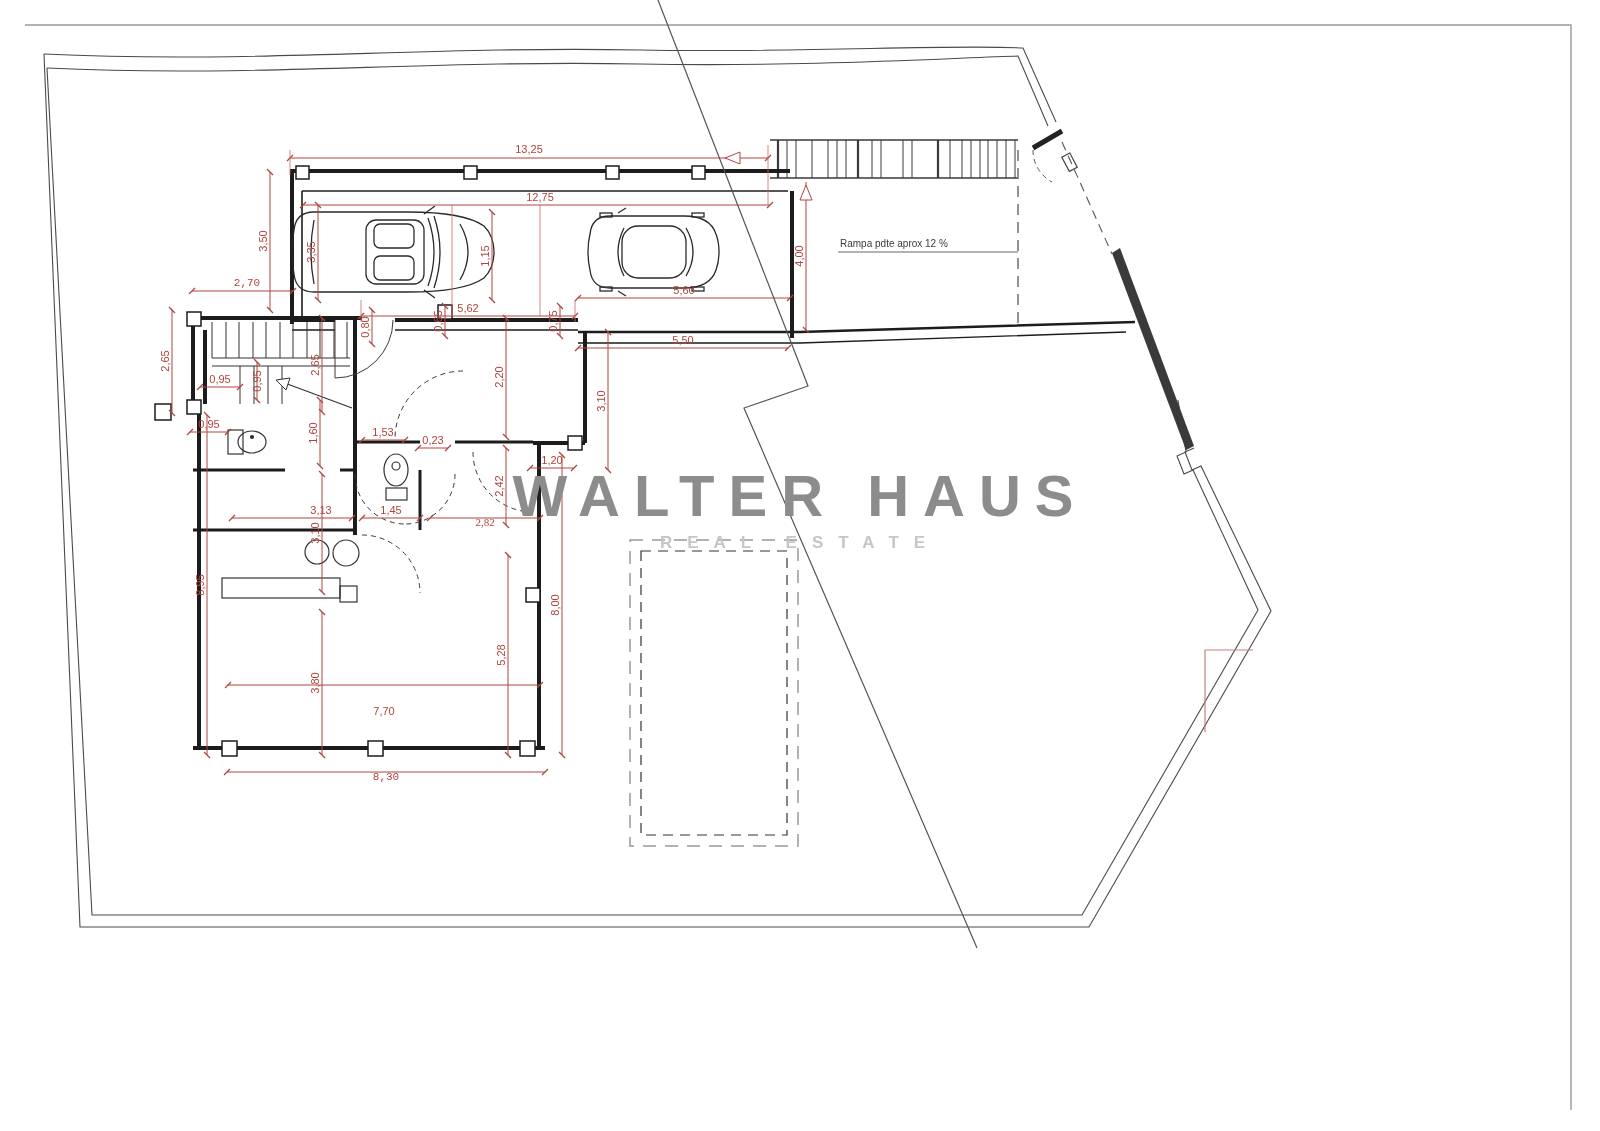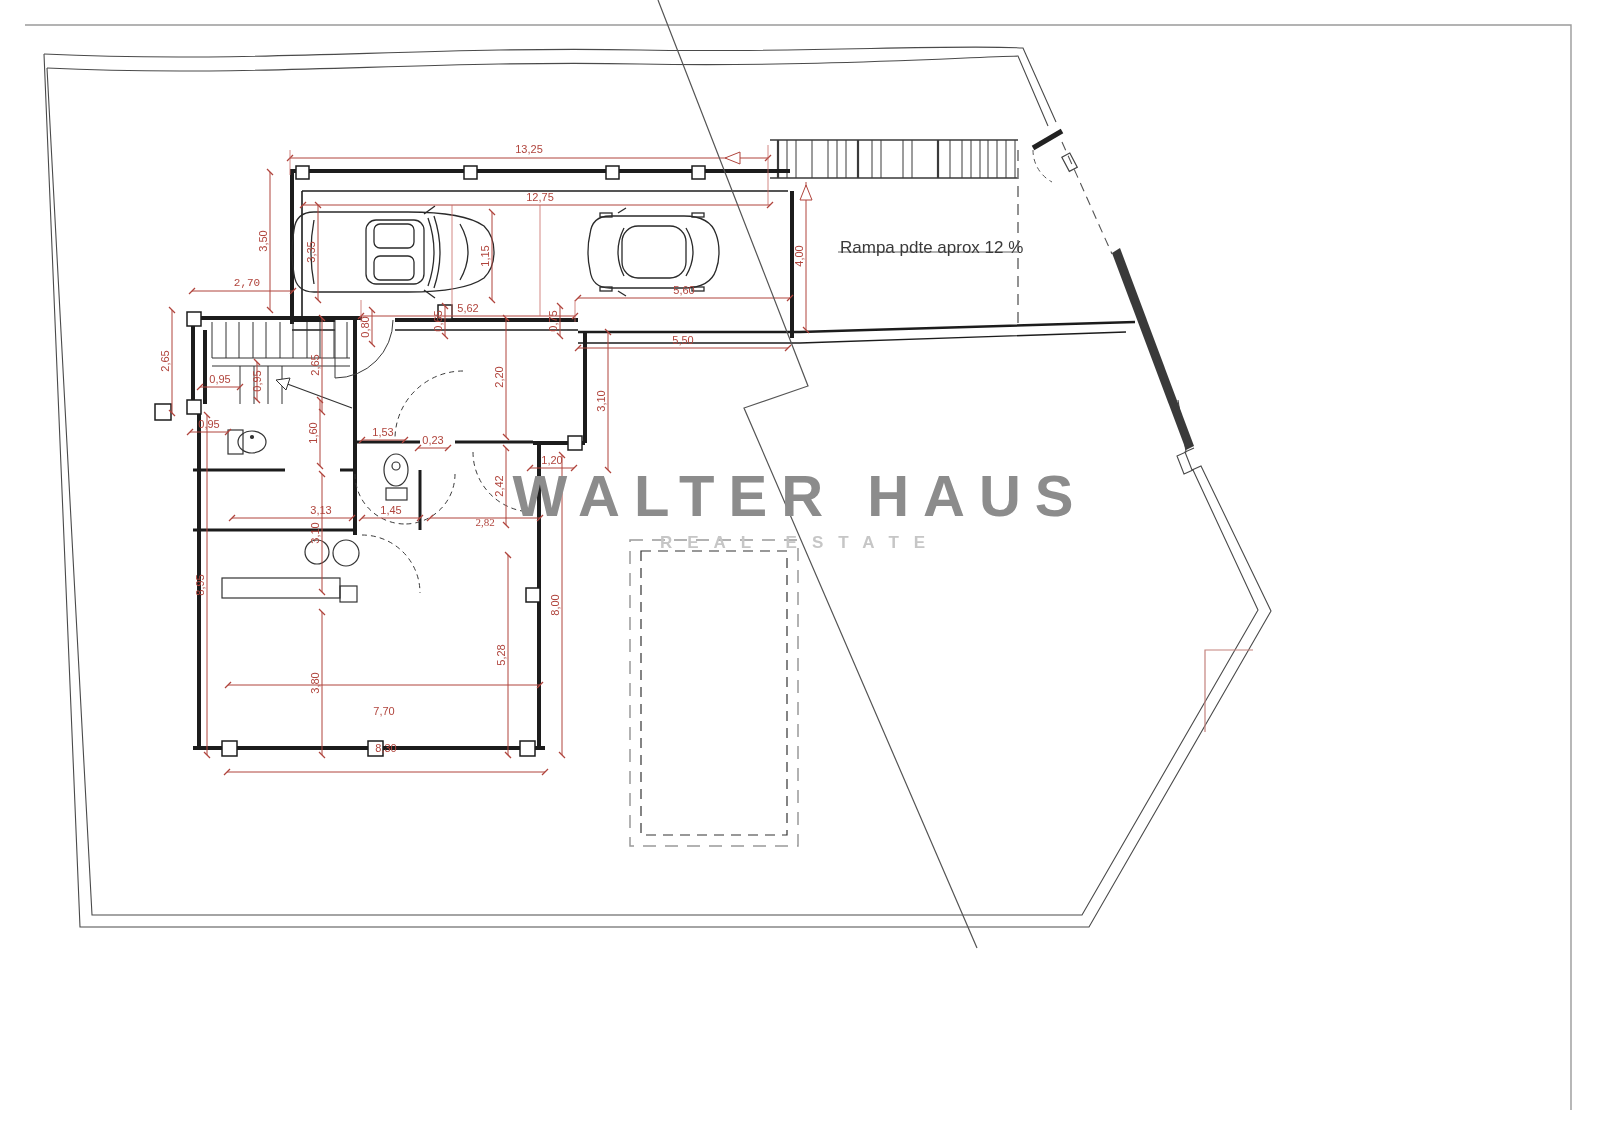--- a/index.html
+++ b/index.html
@@ -19,21 +19,21 @@
     line-height:1;
     white-space:nowrap;
     transform:translate(-50%,-50%);
     background:transparent;
   }
   .dim.v{ transform:translate(-50%,-50%) rotate(-90deg); }
   
   .ramp-note{
     position:absolute;
     left:840px;top:238px;
-    font-size:17px;color:#3a3a3a;
+    font-size:10px;color:#3a3a3a;
     white-space:nowrap;
   }
   
   .watermark{
     position:absolute;
     left:0;top:462px;width:1600px;
     text-align:center;
     pointer-events:none;
   }
   .wm-title{
@@ -318,16 +318,16 @@
       <span class="dim v" style="left: 499px; top: 486px; color: rgb(176, 68, 60);">2,42</span>
       <span class="dim" style="left: 292px; top: 510px; color: rgb(176, 68, 60); margin-left: 29px;">3,13</span>
       <span class="dim" style="left: 391px; top: 510px; color: rgb(176, 68, 60);">1,45</span>
       <span class="dim" style="left: 485px; top: 522px; color: rgb(176, 68, 60); font-family: Liberation Serif, serif;">2,82</span>
       <span class="dim v" style="left: 315px; top: 533px; color: rgb(176, 68, 60);">3,10</span>
       <span class="dim v" style="left: 200px; top: 585px; color: rgb(176, 68, 60);">8,95</span>
       <span class="dim v" style="left: 555px; top: 605px; color: rgb(176, 68, 60);">8,00</span>
       <span class="dim v" style="left: 501px; top: 655px; color: rgb(176, 68, 60);">5,28</span>
       <span class="dim v" style="left: 315px; top: 683px; color: rgb(176, 68, 60);">3,80</span>
       <span class="dim" style="left: 384px; top: 677px; color: rgb(176, 68, 60); margin-top: 34px;">7,70</span>
-      <span class="dim" style="left: 386px; top: 748px; color: rgb(176, 68, 60);">8,30</span>
+      <span class="dim" style="left: 386px; top: 777px; color: rgb(176, 68, 60); font-family: Liberation Mono, monospace;">8,30</span>
     </div>
 
 </div>
 
 </body></html>

